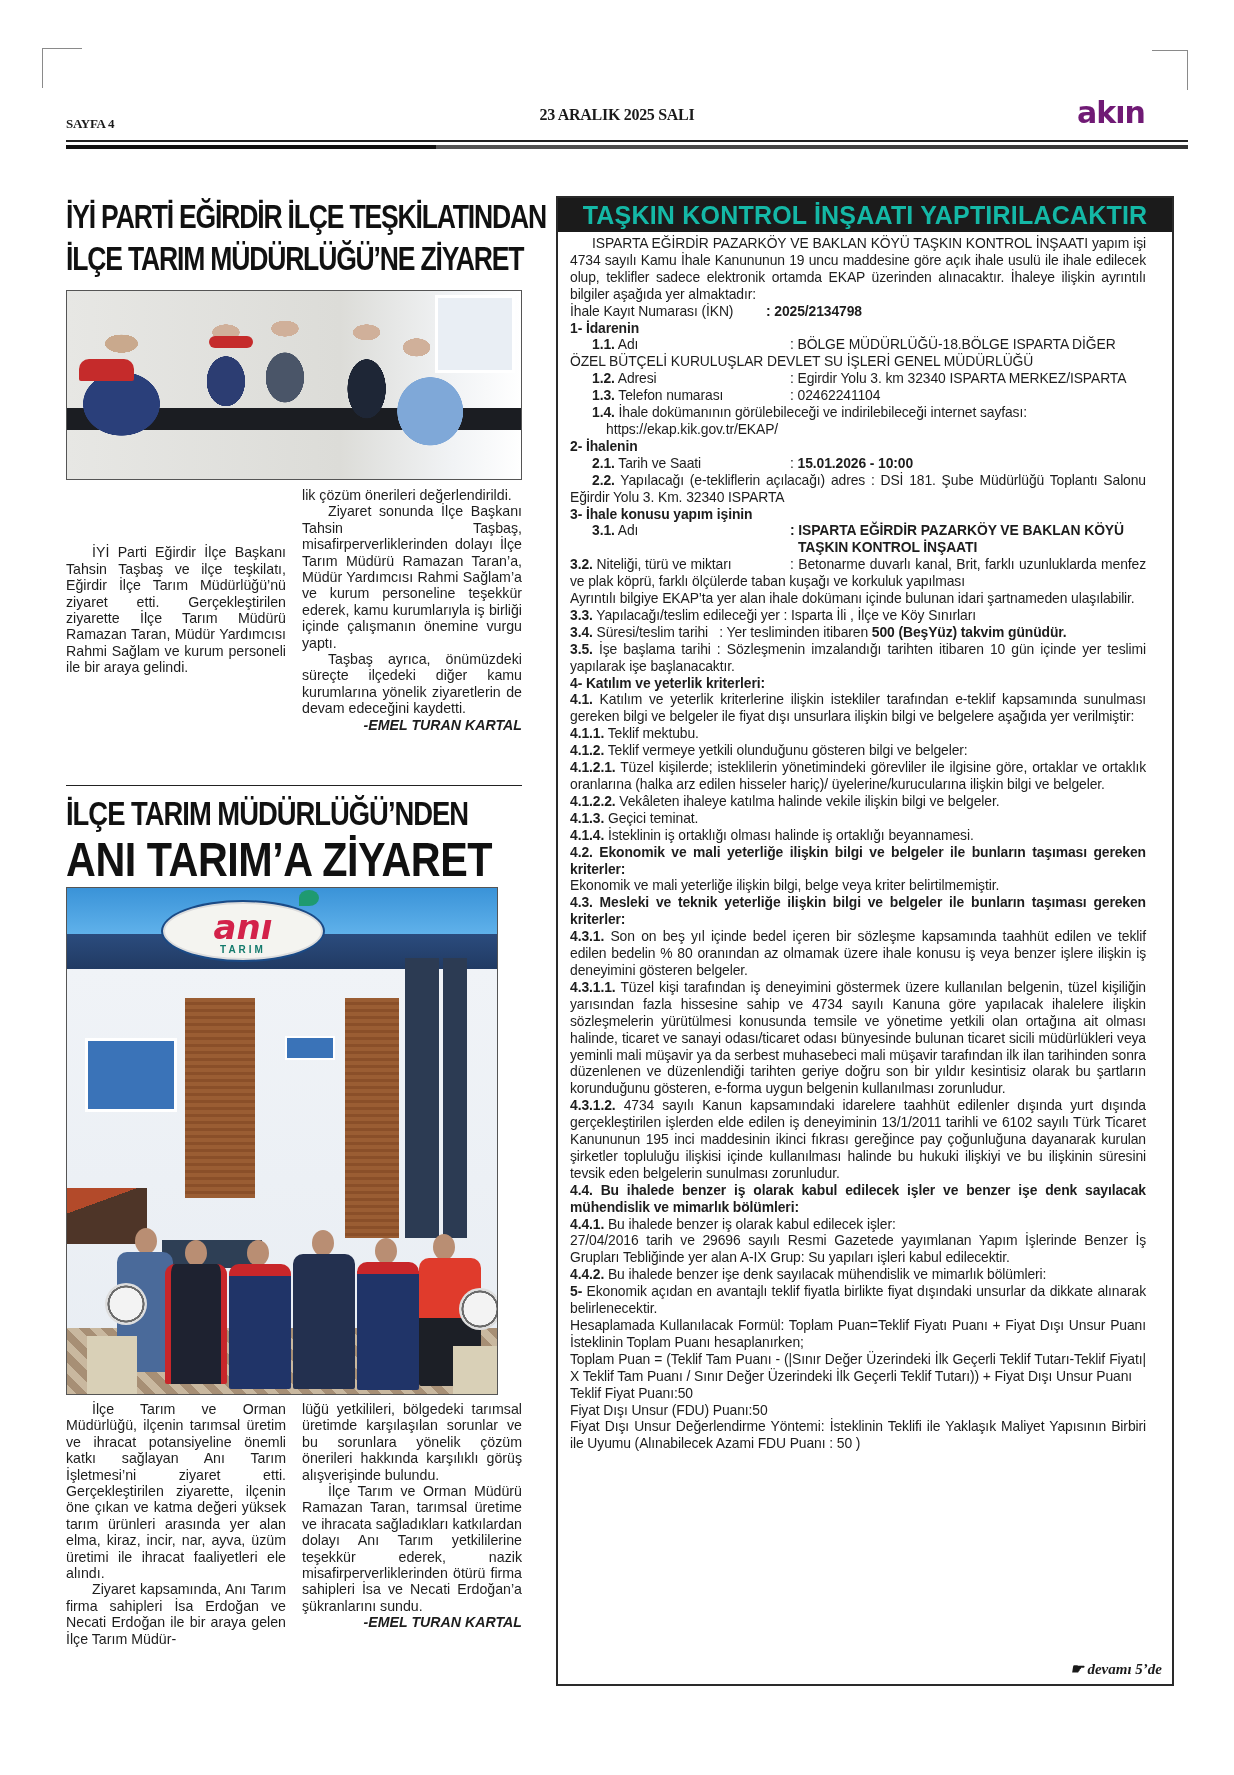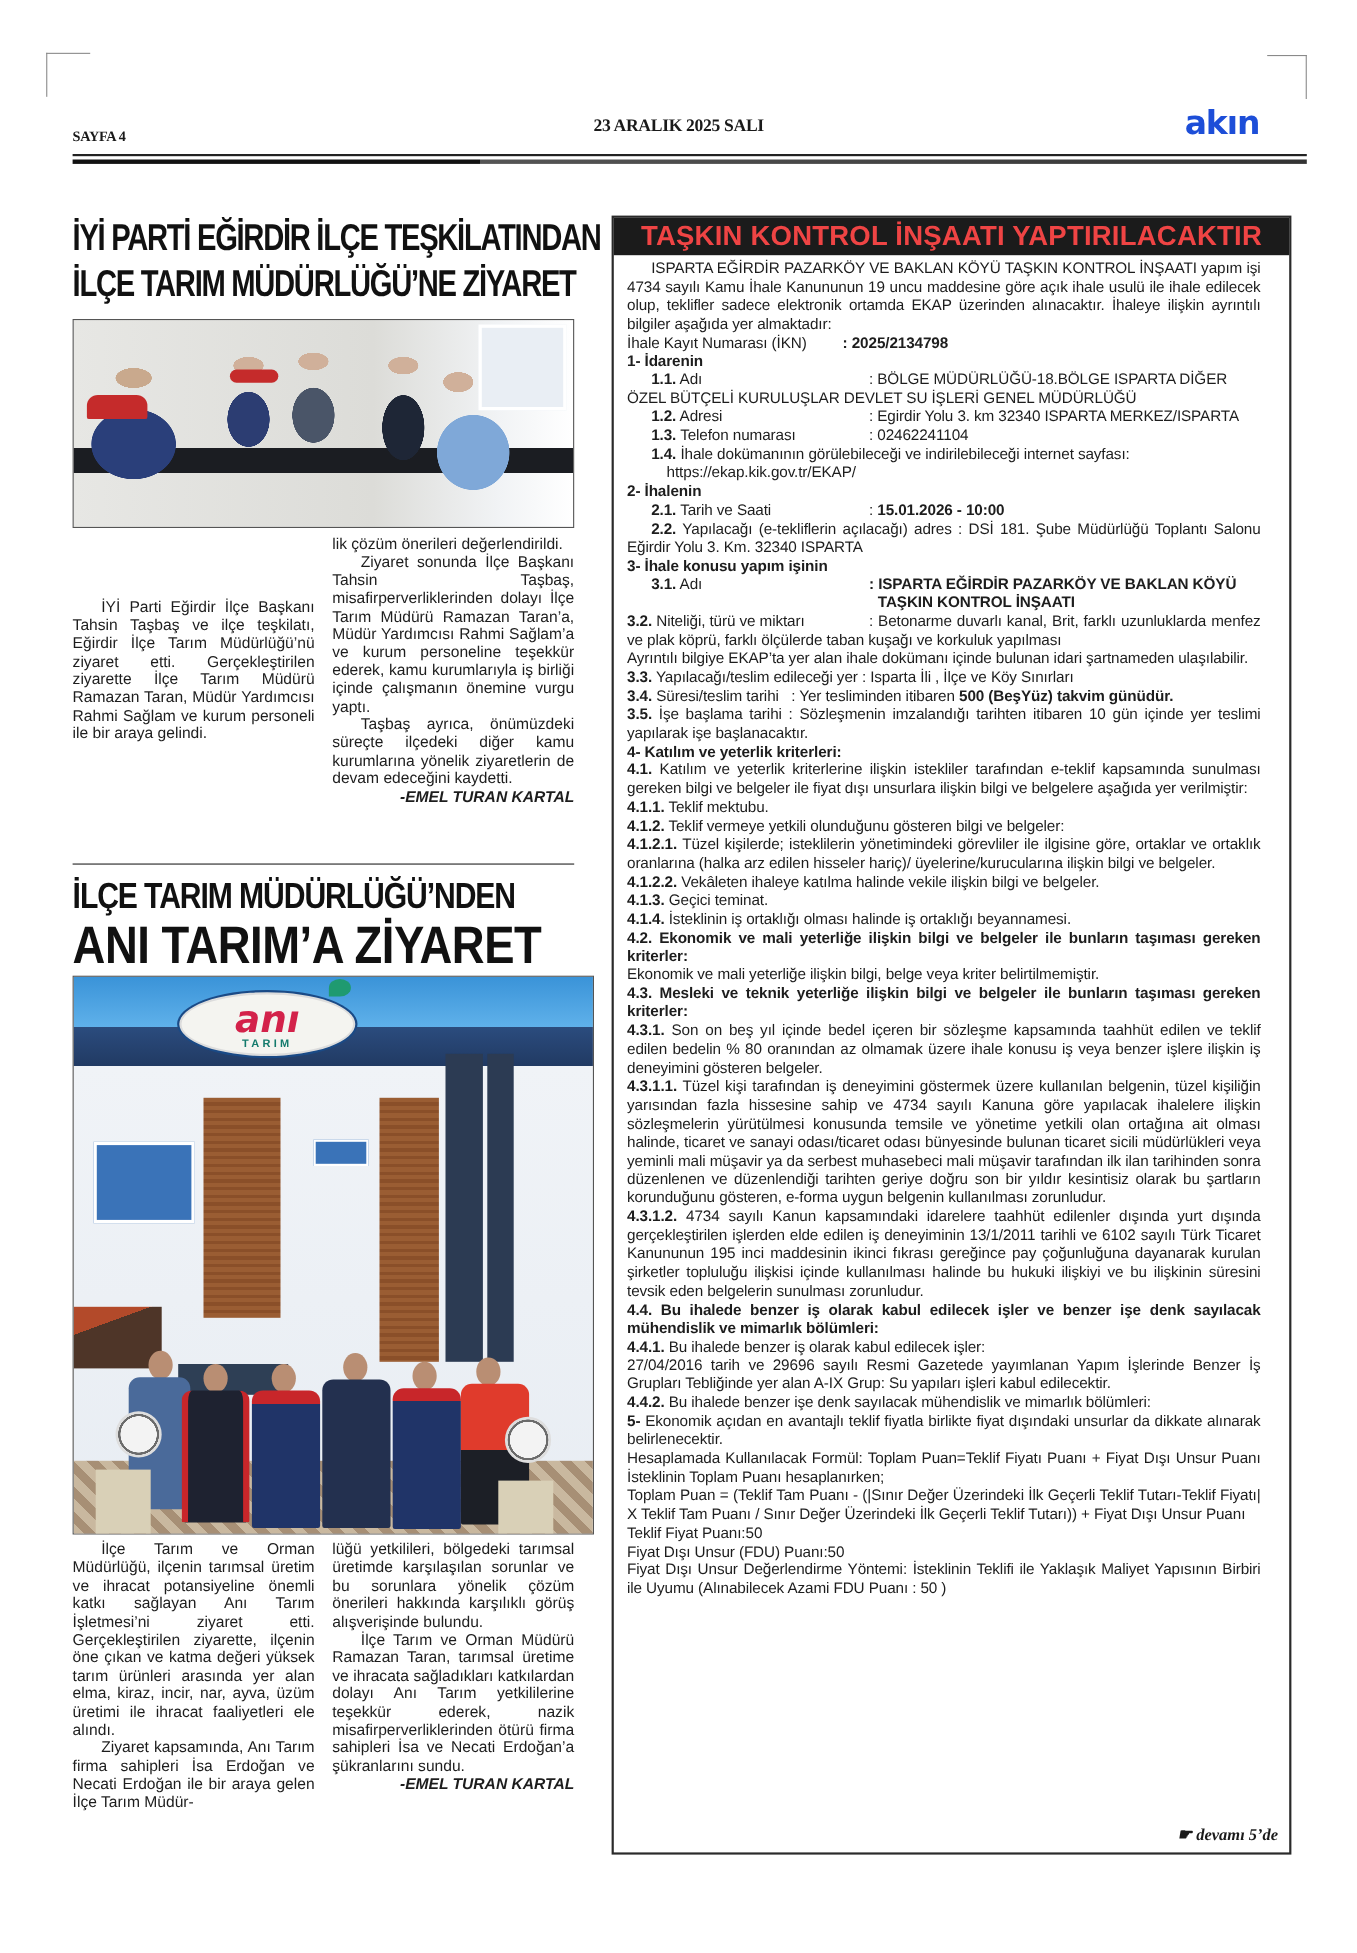--- a/index.html
+++ b/index.html
@@ -7,21 +7,21 @@
   body { position: relative; font-family: "Liberation Sans", sans-serif; color: #1a1a1a; }
 
   .crop { position: absolute; border-color: #8a8a8a; border-style: solid; border-width: 0; }
   .crop-tl-h { left: 42px; top: 48px; width: 40px; height: 0; border-top-width: 1px; }
   .crop-tl-v { left: 42px; top: 48px; width: 0; height: 40px; border-left-width: 1px; }
   .crop-tr-h { left: 1152px; top: 50px; width: 36px; height: 0; border-top-width: 1px; }
   .crop-tr-v { left: 1187px; top: 50px; width: 0; height: 40px; border-left-width: 1px; }
 
   .hdr-page { position: absolute; left: 66px; top: 116px; font-family: "Liberation Serif", serif; font-weight: bold; font-size: 13px; letter-spacing: -0.3px; }
   .hdr-date { position: absolute; left: 0; width: 1234px; top: 106px; text-align: center; font-family: "Liberation Serif", serif; font-weight: bold; font-size: 16px; letter-spacing: -0.3px; }
-  .hdr-logo { position: absolute; left: 1077px; top: 98px; font-family: "DejaVu Sans", sans-serif; font-weight: bold; font-size: 30px; color: #1d4ed8; letter-spacing: -1px; line-height: 30px; }
+  .hdr-logo { position: absolute; left: 1077px; top: 98px; font-family: "DejaVu Sans", sans-serif; font-weight: bold; font-size: 30px; color: #701a75; letter-spacing: -1px; line-height: 30px; }
   .hdr-rule { position: absolute; left: 66px; top: 140px; width: 1122px; height: 2px; background: #222; }
   .hdr-rule2 { position: absolute; left: 66px; top: 145px; width: 1122px; height: 4px; background: linear-gradient(90deg, #111 0%, #111 33%, #555 33%, #333 100%); }
   .headline { font-family: "Liberation Sans", sans-serif; font-weight: bold; color: #111; transform-origin: left top; }
   .h1a { font-size: 34px; line-height: 40px; letter-spacing: -1.5px; transform: scaleX(0.78); white-space: nowrap; }
   .photo { position: relative; border: 1px solid #555; overflow: hidden; }
   .photo1 { position: absolute; left: 66px; top: 290px; width: 456px; height: 190px;
     background:
       radial-gradient(ellipse 14% 28% at 12% 60%, #2a3f7a 0 60%, transparent 61%),
       radial-gradient(ellipse 6% 8% at 12% 28%, #c9a98d 0 60%, transparent 61%),
       radial-gradient(ellipse 7% 22% at 35% 48%, #2c3d72 0 60%, transparent 61%),
@@ -44,21 +44,21 @@
   .cols2 { position: absolute; display: flex; gap: 16px; }
   .cols2 .col { width: 220px; }
   .a1-cols { left: 66px; top: 487px; width: 456px; align-items: center; }
   .byline { font-weight: bold; font-style: italic; text-align: right; }
 
   .sep { position: absolute; left: 66px; top: 785px; width: 456px; height: 1px; background: #222; }
 
   .h2a { position: absolute; left: 66px; top: 795px; font-size: 33px; line-height: 38px; letter-spacing: -1.2px; transform: scaleX(0.83); white-space: nowrap; }
   .h2b { position: absolute; left: 66px; top: 836px; font-size: 48px; line-height: 48px; letter-spacing: -0.5px; transform: scaleX(0.86); white-space: nowrap; }
 
-  .photo2 { position: absolute; left: 66px; top: 887px; width: 474px; height: 508px;
+  .photo2 { position: absolute; left: 66px; top: 887px; width: 432px; height: 508px;
     background: linear-gradient(180deg, #3a93d8 0%, #5fb1ea 9%, #2b4c7e 9%, #213a63 16%, #f0f3f7 16%, #e8edf3 100%); }
   .p2-sign { position: absolute; left: 96px; top: 14px; width: 160px; height: 58px; border-radius: 50%; background: #f4f4f0; border: 2px solid #dcdcdc; box-shadow: 0 0 0 2px #1a4a86; }
   .p2-sign-text { position: absolute; left: 0; width: 100%; top: 6px; text-align: center; font-family: "DejaVu Sans", sans-serif; font-style: italic; font-weight: bold; font-size: 34px; color: #d3224a; line-height: 34px; }
   .p2-sign-sub { position: absolute; left: 0; width: 100%; top: 40px; text-align: center; font-size: 10px; letter-spacing: 3px; color: #137a6c; font-weight: bold; }
   .p2-leaf { position: absolute; left: 232px; top: 2px; width: 20px; height: 16px; background: #1f9a70; border-radius: 50% 50% 50% 0; }
   .p2-wood1 { position: absolute; left: 118px; top: 110px; width: 70px; height: 200px; background: repeating-linear-gradient(180deg, #9a5d33 0 4px, #8a4f29 4px 7px); }
   .p2-wood2 { position: absolute; left: 278px; top: 110px; width: 54px; height: 240px; background: repeating-linear-gradient(180deg, #9a5d33 0 4px, #8a4f29 4px 7px); }
   .p2-dark1 { position: absolute; left: 338px; top: 70px; width: 34px; height: 280px; background: #2c3b53; }
   .p2-dark2 { position: absolute; left: 376px; top: 70px; width: 24px; height: 280px; background: #2c3b53; }
   .p2-win { position: absolute; left: 18px; top: 150px; width: 92px; height: 74px; background: #3a73b8; border: 3px solid #fff; }
@@ -68,21 +68,21 @@
   .p2-ground { position: absolute; left: 0; top: 440px; width: 100%; height: 68px; background: repeating-linear-gradient(45deg, #c9b89f 0 8px, #a78f75 8px 16px); }
   .person { position: absolute; border-radius: 10px 10px 2px 2px; }
   .head { position: absolute; width: 22px; height: 26px; border-radius: 50%; background: #b98e73; }
   .lamp { position: absolute; width: 42px; height: 42px; border-radius: 50%; background: radial-gradient(circle, #f3f3f3 0 55%, #6b6b6b 56% 62%, #dedede 63%); }
   .lamp-base { position: absolute; width: 50px; height: 60px; background: #d9d0b7; }
 
   .a2-cols { left: 66px; top: 1401px; width: 456px; }
 
   
   .notice { position: absolute; left: 556px; top: 196px; width: 618px; height: 1490px; border: 2px solid #2a2a2a; }
-  .notice-title { background: #1b1b1b; color: #ef4444; font-weight: bold; font-size: 25px; text-align: center; height: 34px; line-height: 34px; letter-spacing: 0.2px; }
+  .notice-title { background: #1b1b1b; color: #14b8a6; font-weight: bold; font-size: 25px; text-align: center; height: 34px; line-height: 34px; letter-spacing: 0.2px; }
   .notice-body { padding: 3px 26px 0 12px; font-size: 13.9px; line-height: 16.9px; color: #1d1d1d; letter-spacing: -0.1px; }
   .notice-body .ln { display: block; text-align: justify; }
   .notice-body .ind { padding-left: 22px; }
   .notice-body .ind2 { padding-left: 36px; }
   .notice-body b { font-weight: bold; }
   .kv { display: flex; }
   .kv .k { width: 220px; flex: none; }
   .kv .k.wide { width: 196px; }
   .kv .v { flex: 1; }
   .devam { position: absolute; right: 10px; bottom: 6px; font-family: "Liberation Serif", serif; font-style: italic; font-weight: bold; font-size: 15px; }

